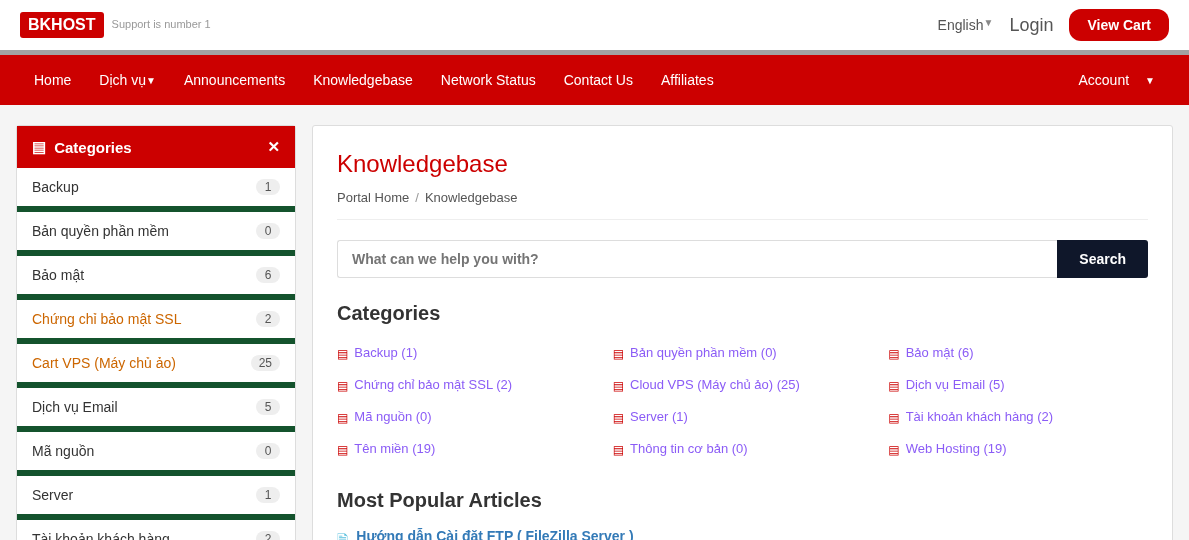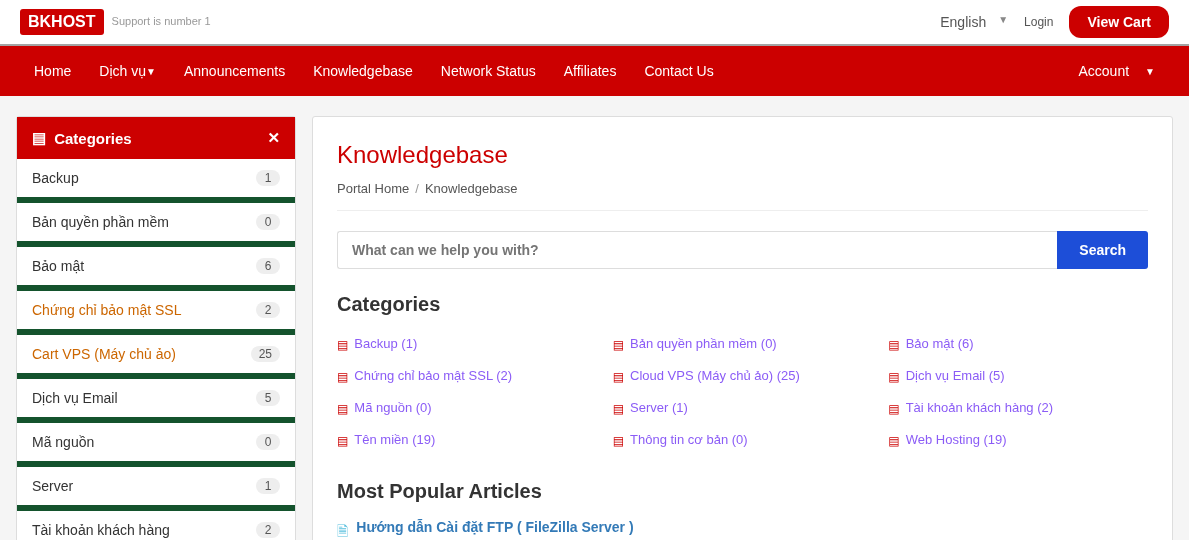--- a/index.html
+++ b/index.html
@@ -1,26 +1,26 @@
 <!DOCTYPE html>
 <html><head>
   <meta charset="utf-8">
   <style>
     * { box-sizing: border-box; margin: 0; padding: 0; }
     body { font-family: Arial, sans-serif; font-size: 14px; color: #333; background: #f5f5f5; }
 
     
     .top-bar {
       background: #fff;
-      border-bottom: 2px solid #a3a3a3;
+      border-bottom: 5px solid #a3a3a3;
       display: flex;
       align-items: center;
       justify-content: space-between;
       padding: 10px 20px;
-      height: 46px;
+      height: 55px;
     }
     .logo-area {
       display: flex;
       align-items: center;
       gap: 8px;
     }
     .logo-box {
       background: #cc0000;
       color: #fff;
       font-weight: bold;
@@ -34,30 +34,30 @@
       line-height: 1.2;
     }
     .top-bar-right {
       display: flex;
       align-items: center;
       gap: 16px;
     }
     .lang-selector {
       display: flex;
       align-items: flex-start;
-      gap: 12px;
+      gap: 0;
       color: #555;
       cursor: pointer;
       font-size: 14px;
     }
     .lang-selector .arrow { font-size: 10px; color: #888; }
     .login-link {
       color: #555;
       text-decoration: none;
-      font-size: 12px;
+      font-size: 18px;
       cursor: pointer;
     }
     .view-cart-btn {
       background: #cc0000;
       color: #fff;
       border: none;
       padding: 8px 18px;
       font-size: 14px;
       font-weight: bold;
       border-radius: 12px;
@@ -182,21 +182,21 @@
       border: 1px solid #ddd;
       border-right: none;
       padding: 10px 14px;
       font-size: 14px;
       color: #aaa;
       outline: none;
       border-radius: 3px 0 0 3px;
       font-weight: bold;
     }
     .search-btn {
-      background: #1d4ed8;
+      background: #0f172a;
       color: #fff;
       border: none;
       padding: 10px 22px;
       font-size: 14px;
       font-weight: bold;
       cursor: pointer;
       border-radius: 0 3px 3px 0;
     }
 
     
@@ -274,22 +274,22 @@
 
 <div class="nav-bar">
   <a class="nav-item">Home</a>
   <div class="nav-item nav-dropdown">
     <span>Dịch vụ</span>
     <span class="arrow">▼</span>
   </div>
   <a class="nav-item">Announcements</a>
   <a class="nav-item">Knowledgebase</a>
   <a class="nav-item">Network Status</a>
+  <a class="nav-item">Contact Us</a>
   <a class="nav-item">Affiliates</a>
-  <a class="nav-item">Contact Us</a>
   <div class="nav-spacer"></div>
   <div class="account-nav">
     <span>Account</span>
     <span class="arrow">▼</span>
   </div>
 </div>
 
 <div class="main-layout">
 
   <div class="sidebar">

